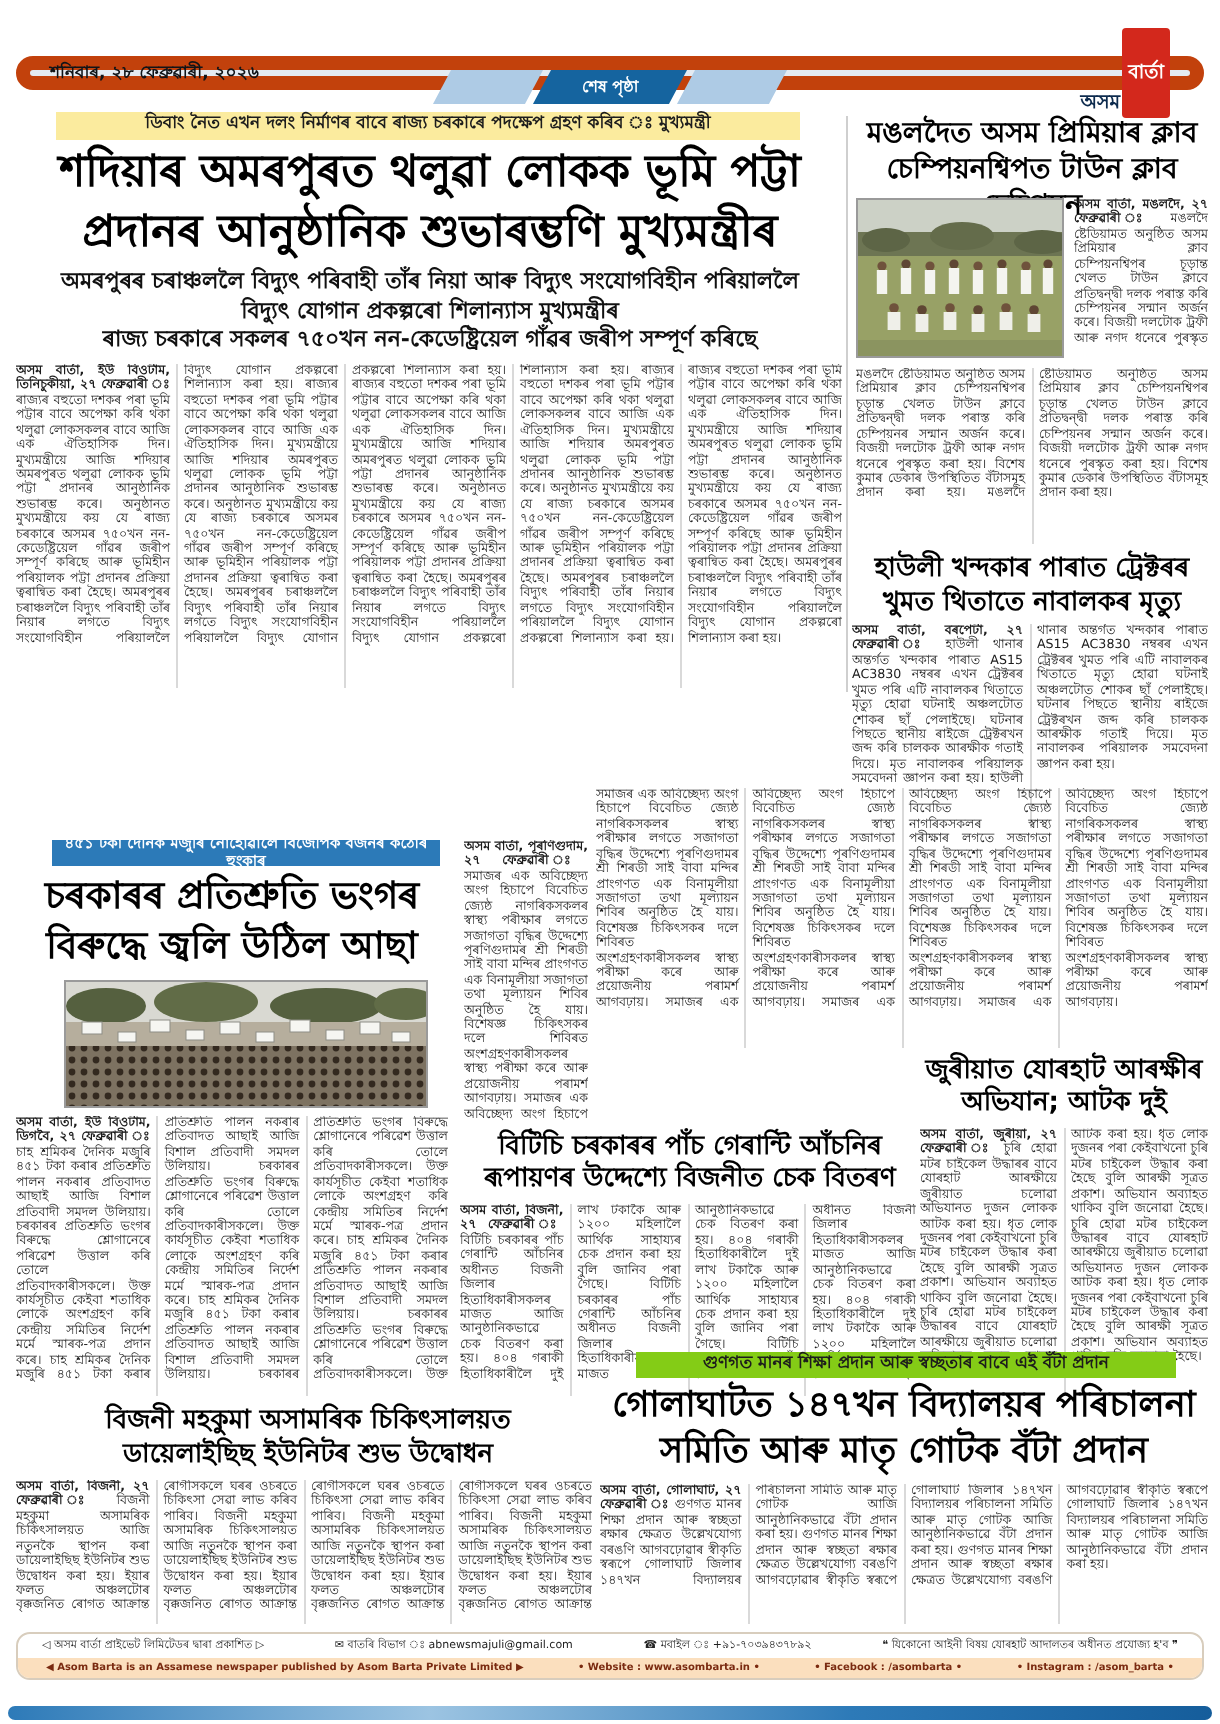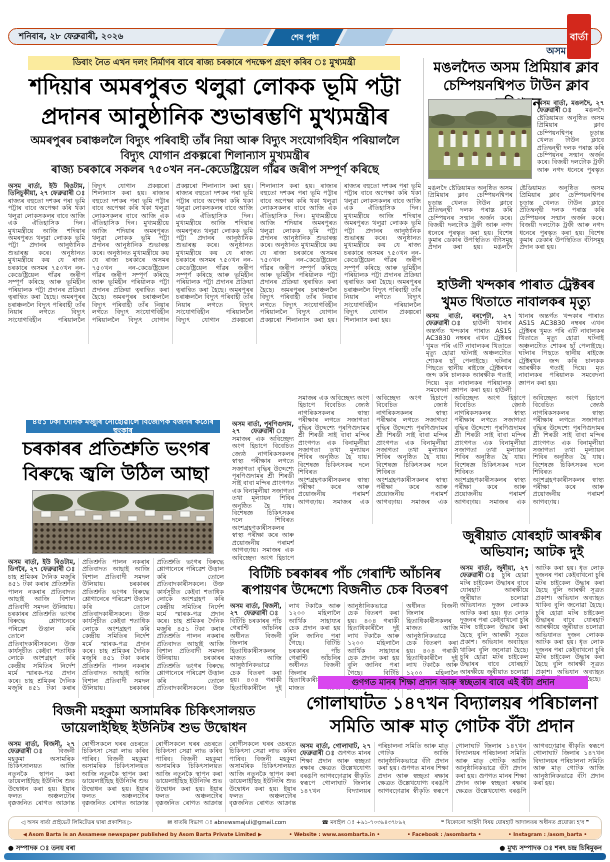--- a/index.html
+++ b/index.html
@@ -1,40 +1,40 @@
 <!DOCTYPE html>
 <html><head>
 <meta charset="utf-8">
 <style>
   html,body{margin:0;padding:0;background:#e9e9e9;}
   #page{position:relative;width:610px;height:862px;background:#ffffff;margin:0 auto;
         font-family:"DejaVu Sans","Liberation Sans",sans-serif;overflow:hidden;}
   .abs{position:absolute;}
 
   
-  .mast{left:8px;top:28px;width:594px;height:17px;background:#e4ebf2;border:1px solid #c2410c;
+  .mast{left:8px;top:28px;width:594px;height:17px;background:#e4ebf2;border:7px solid #c2410c;
         border-radius:9px;display:flex;align-items:center;justify-content:space-between;box-sizing:border-box;padding:0 10px;}
   .mast-date{font-size:8.5px;font-weight:bold;color:#101418;white-space:nowrap;}
   .mast-center{position:absolute;left:50%;top:0;transform:translateX(-50%);height:17px;display:flex;align-items:stretch;}
   .chev{width:46px;height:17px;background:#aecbe5;}
   .chev-l{transform:skewX(-28deg);}
   .chev-r{transform:skewX(-28deg);margin-left:4px;}
   .page-badge{min-width:56px;height:17px;background:#15649f;color:#fff;font-size:8px;font-weight:bold;
         display:flex;align-items:center;justify-content:center;transform:skewX(-28deg);margin-left:4px;padding:0 6px;}
   .page-badge>span{transform:skewX(28deg);white-space:nowrap;}
   .logo{display:flex;align-items:flex-end;gap:1px;}
   .logo-a{font-size:9.5px;font-weight:800;color:#0d2b4e;}
   .logo-b{font-size:9.5px;font-weight:800;color:#fff;background:#d3281c;border-radius:2px;padding:16px 3px;line-height:13px;}
 
   
   .kicker-yellow{background:#fbeb9e;color:#1c1c1c;font-weight:bold;font-size:8.5px;text-align:center;
         display:flex;align-items:center;justify-content:center;line-height:1.1;}
   .kicker-blue{background:#2c7ab8;color:#ffffff;font-weight:bold;font-size:7.5px;text-align:center;
         display:flex;align-items:center;justify-content:center;line-height:1.1;}
-  .kicker-green{background:#d946ef;color:#1c1c1c;font-weight:bold;font-size:8.5px;text-align:center;
+  .kicker-green{background:#84cc16;color:#1c1c1c;font-weight:bold;font-size:8.5px;text-align:center;
         display:flex;align-items:center;justify-content:center;line-height:1.1;}
   .hl{font-weight:bold;color:#000;text-align:center;}
   .hl-main{font-size:22px;line-height:30px;}
   .hl-sub{font-size:11px;line-height:14.5px;font-weight:bold;text-align:center;color:#111;}
   .hl-md{font-size:16.5px;line-height:21px;}
   .hl-asha{font-size:18.5px;line-height:25px;}
   .hl-gol{font-size:17.5px;line-height:23px;}
   .hl-sm{font-size:13px;line-height:17px;}
   .hl-xs{font-size:13px;line-height:16px;}
   .hl-sport{font-size:14px;line-height:18px;}
@@ -217,19 +217,15 @@
       <span>☎ মবাইল ঃ +৯১-৭০৩৯৪৩৭৮৯২</span>
       <span>❝ যিকোনো আইনী বিষয় যোৰহাট আদালতৰ অধীনত প্ৰযোজ্য হ'ব ❞</span>
     </div>
     <div class="foot-r2">
       <span>◀ Asom Barta is an Assamese newspaper published by Asom Barta Private Limited ▶</span>
       <span>• Website : www.asombarta.in •</span>
       <span>• Facebook : /asombarta •</span>
       <span>• Instagram : /asom_barta •</span>
     </div>
   </div>
-  <div class="abs foot-r3">
-    <span>● সম্পাদক ঃ তনয় বৰা</span>
-    <span>● মুখ্য সম্পাদক ঃ শৰৎ চন্দ্ৰ চিৰিমুকন</span>
-  </div>
   <div class="abs bottom-bar"></div>
 
 </div>
 
 </body></html>

